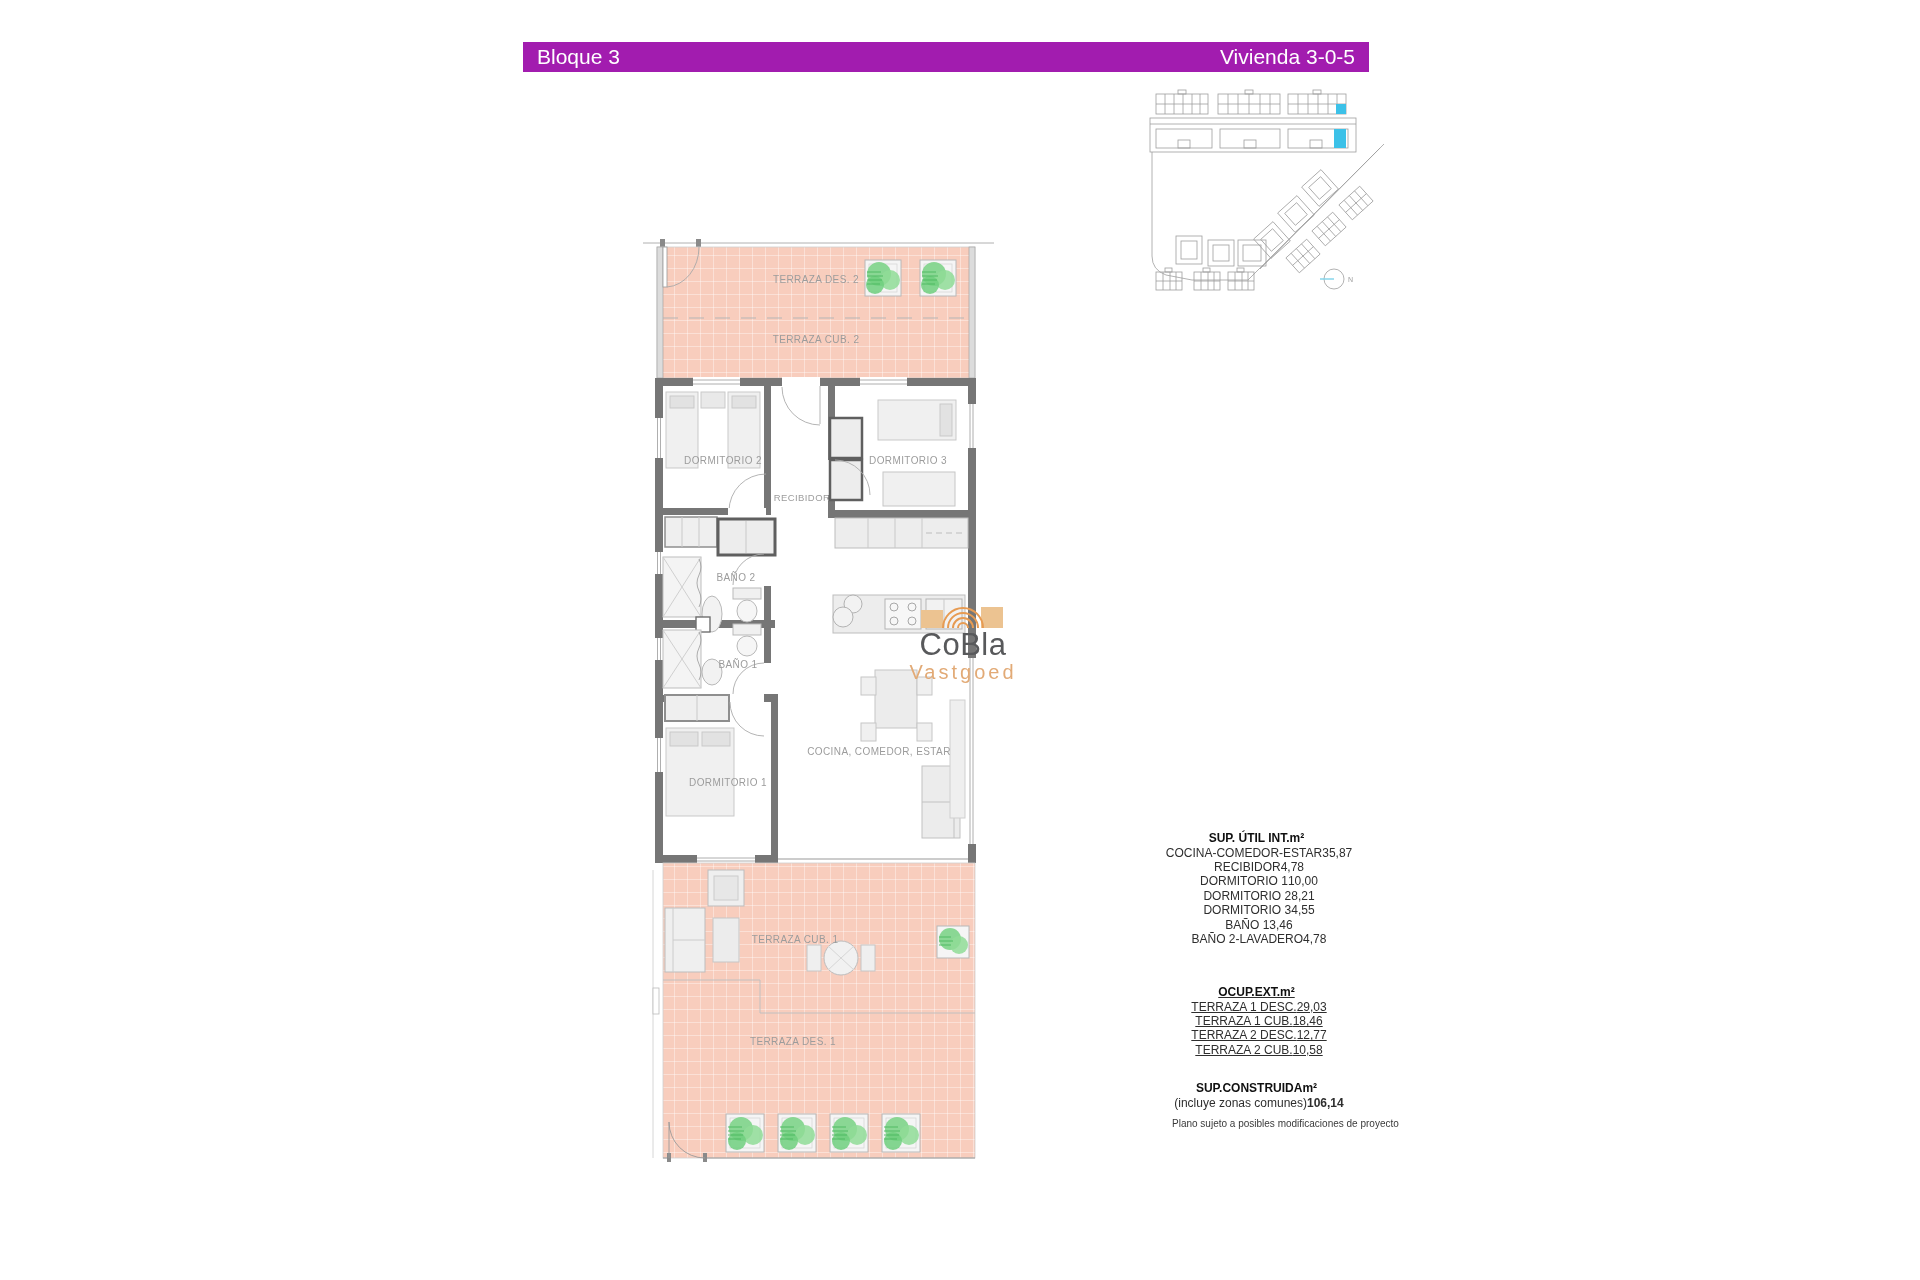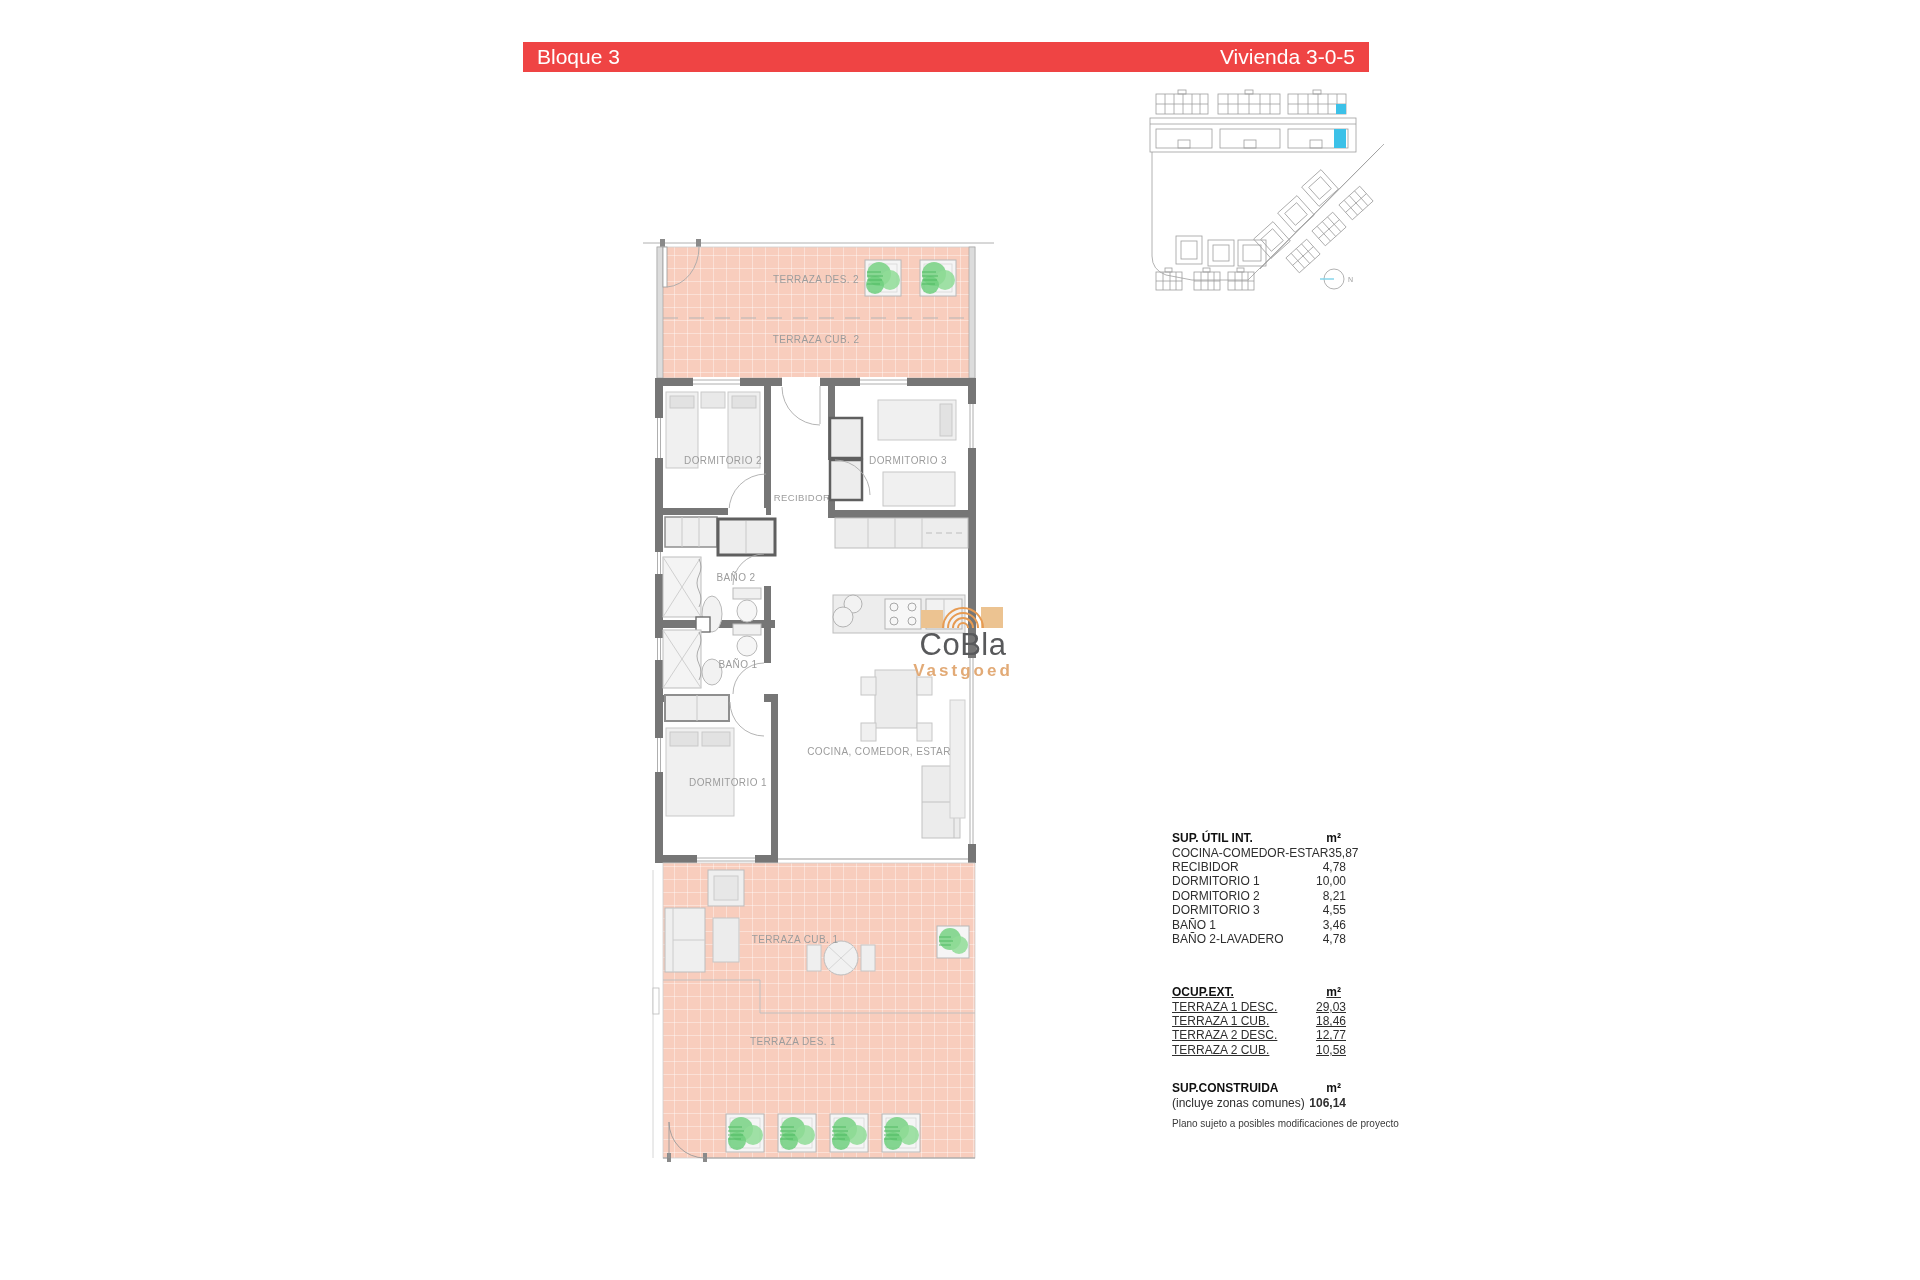--- a/index.html
+++ b/index.html
@@ -2,31 +2,31 @@
 <html><head>
 <meta charset="utf-8">
 <style>
   html,body{margin:0;padding:0;}
   body{
     width:1920px;height:1280px;position:relative;background:#ffffff;
     font-family:"Liberation Sans",sans-serif;overflow:hidden;
   }
   .header-bar{
     position:absolute;left:523px;top:42px;width:846px;height:30px;
-    background:#ef4444;color:#ffffff;font-size:21px;
+    background:#a21caf;color:#ffffff;font-size:21px;
     display:flex;justify-content:space-between;align-items:center;
     padding:0 14px;box-sizing:border-box;
   }
   .site-plan{position:absolute;left:1148px;top:88px;width:290px;height:225px;}
   .floor-plan{position:absolute;left:570px;top:190px;width:440px;height:990px;}
   .watermark{position:absolute;left:898px;top:598px;width:130px;text-align:center;}
   .wm-line1{font-size:31px;font-weight:400;color:#58595b;letter-spacing:.5px;line-height:1;margin-top:-7px;}
-  .wm-line2{font-size:17px;font-weight:700;color:#e2aa76;letter-spacing:3px;margin-top:1px;}
+  .wm-line2{font-size:20px;font-weight:400;color:#e2aa76;letter-spacing:3px;margin-top:1px;}
   .areas-table{position:absolute;left:1172px;top:831px;width:174px;font-size:12px;color:#2e2e2e;}
-  .tbl-row{display:flex;justify-content:space-between;align-items:center;height:14.4px;white-space:nowrap;}
+  .tbl-row{display:flex;justify-content:center;align-items:center;height:14.4px;white-space:nowrap;}
   .tbl-head{font-weight:700;color:#101010;}
   .unit{padding-right:5px;}
   .val{text-align:right;}
   .bold{font-weight:700;}
   .sec2{margin-top:39px;text-decoration:underline;}
   .sec3{margin-top:24px;}
   .footnote{margin-top:8px;font-size:10px;color:#3a3a3a;white-space:nowrap;text-align:center;}
   svg text{font-family:"Liberation Sans",sans-serif;fill:#9c9c9c;letter-spacing:.4px;}
 </style>
 </head>

